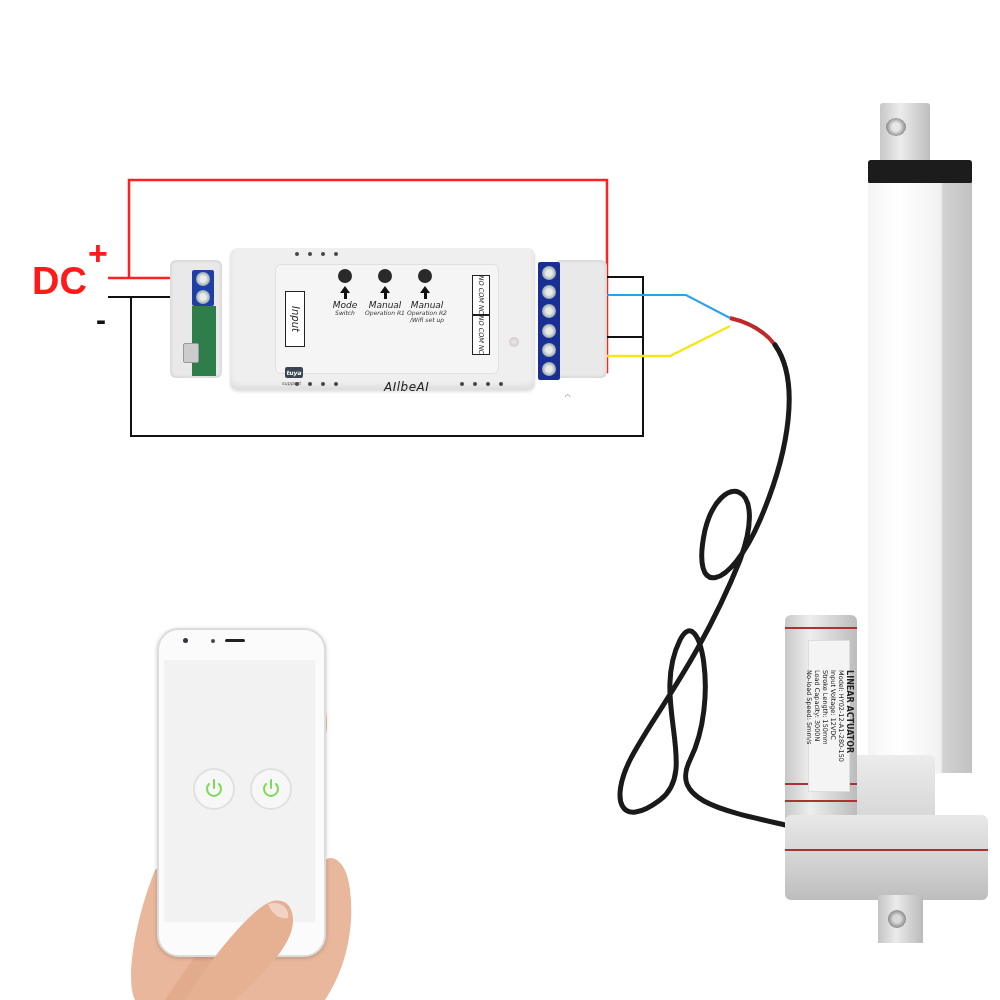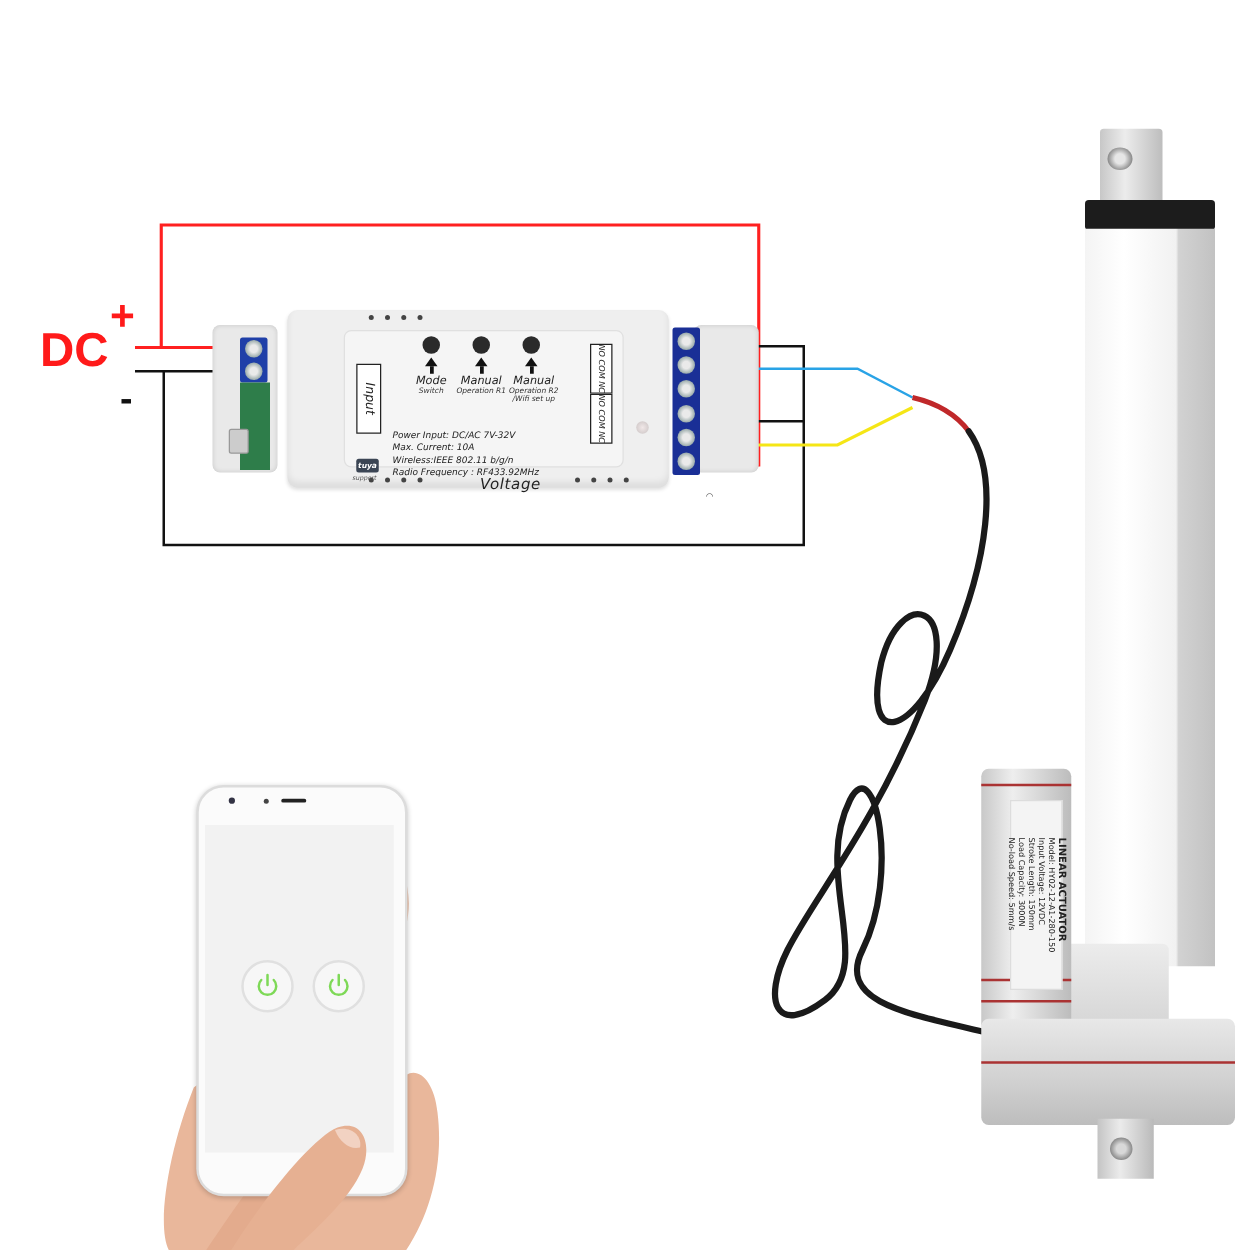--- a/index.html
+++ b/index.html
@@ -133,30 +133,24 @@
       <div class="btn-dot" style="left:142px;top:4px;"></div>
       <div class="arrow-up" style="left:144px;top:21px;"></div>
       <div class="arrow-stem" style="left:147.5px;top:28px;"></div>
       <div class="btn-label" style="left:128px;top:36px;width:46px;">
         <span>Manual</span>
         <span class="btn-sub">Operation R2 /Wifi set up</span>
       </div>
 
       <div class="led"></div>
 
-      <div class="specs">
-        <div>Power Input:  DC/AC 7V-32V</div>
-        <div>Max. Current:  10A</div>
-        <div>Wireless:IEEE  802.11 b/g/n</div>
-        <div>Radio Frequency : RF433.92MHz</div>
-      </div>
 
       <div class="tuya-logo">tuya</div>
       <div class="tuya-sub">support</div>
-      <div class="brand">Voltage</div>
+      <div class="brand">AIlbeAI</div>
 
       <div class="ncbox" style="left:196px;top:10px;">
         <span class="nc-text">NO COM NC</span>
       </div>
       <div class="ncbox" style="left:196px;top:50px;">
         <span class="nc-text">NO COM NC</span>
       </div>
       <div class="wifi">◠</div>
     </div>
   </div>

